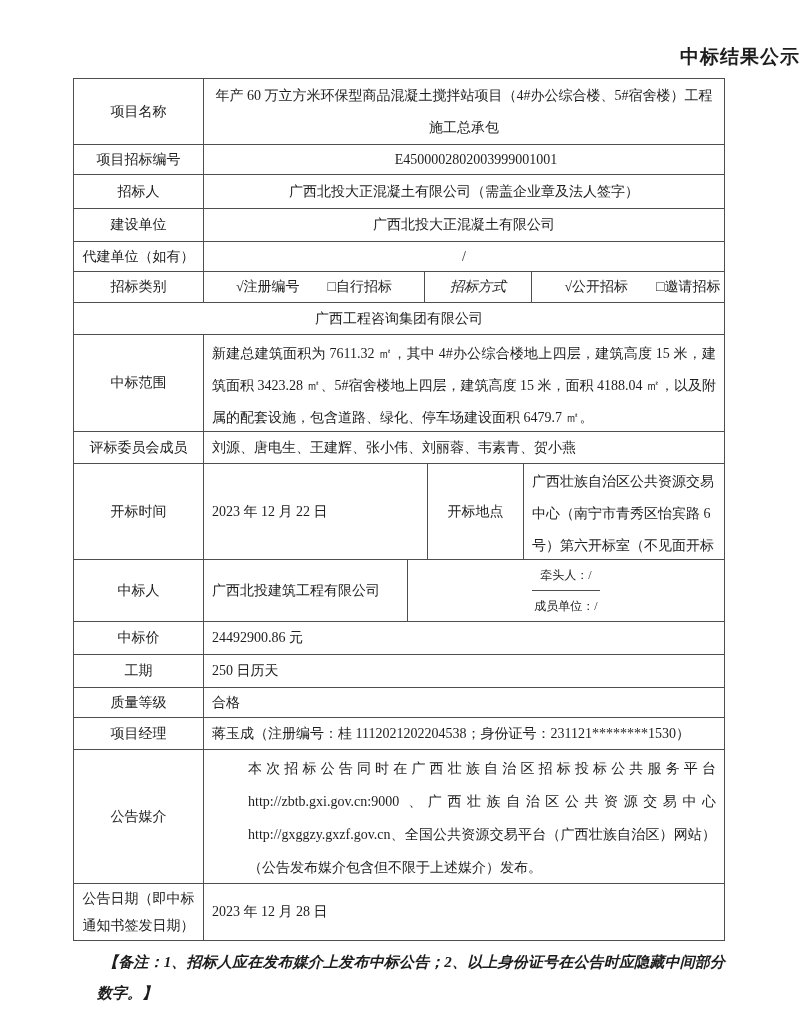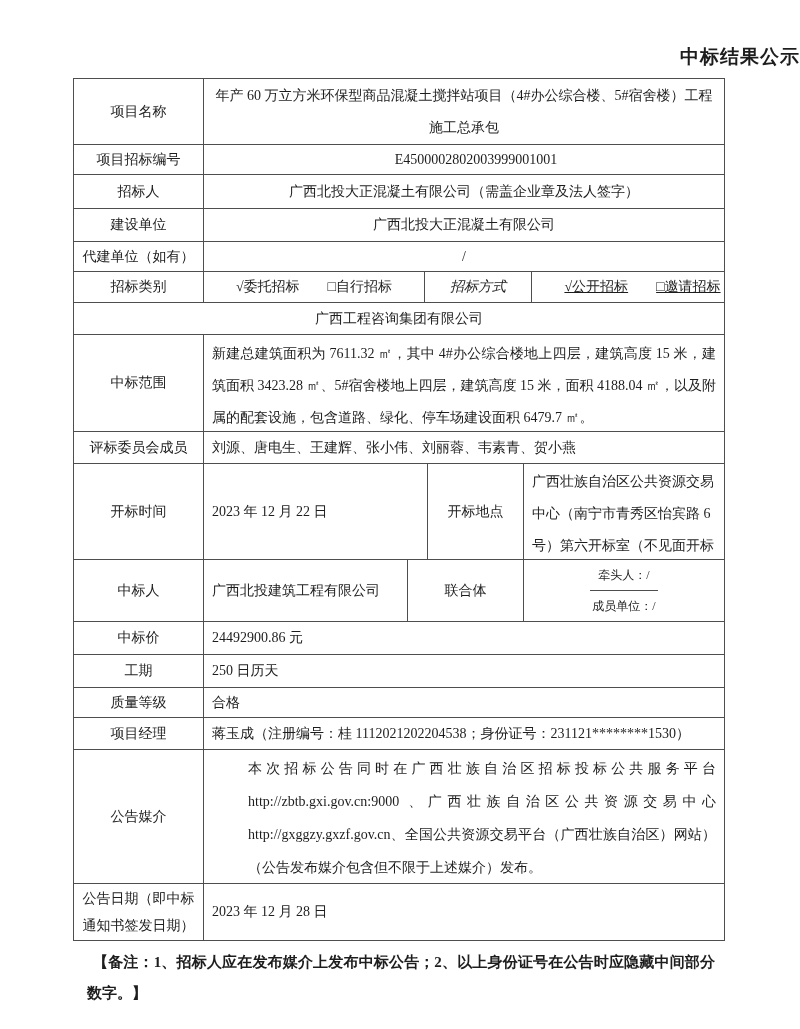--- a/index.html
+++ b/index.html
@@ -86,27 +86,28 @@
   .r11 .winner-val { width: 204px; flex: none; }
   .r11 .consortium { width: 116px; flex: none; justify-content: center; text-align: center; }
   .r11 .joint-col  { flex: 1; display: flex; flex-direction: column; padding: 0; }
   .r11 .joint-sub  { flex: 1; display: flex; align-items: center; padding: 2px 8px; font-size: 12px; }
   .r11 .joint-sub:first-child { border-bottom: 1px solid #4e4e4e; }
 
   .r17 .label { line-height: 27px; }
 
   .footer-note {
     position: absolute;
-    top: 947px; left: 87px;
+    top: 947px; left: 97px;
     width: 628px;
     font-size: 15px;
     font-weight: bold;
     line-height: 31px;
     text-indent: 6px;
     text-align: justify;
+    font-style: italic;
   }
 </style>
 </head>
 <body>
 
 <div class="doc-title">中标结果公示</div>
 
 <div class="table">
 
   <div class="row r1">
@@ -130,25 +131,25 @@
   </div>
 
   <div class="row r5">
     <div class="cell label">代建单位（如有）</div>
     <div class="cell value center">/</div>
   </div>
 
   <div class="row r6">
     <div class="cell label">招标类别</div>
     <div class="cell opts center">
-      <span>√委托招标</span>
+      <span>√注册编号</span>
       <span>□自行招标</span>
     </div>
     <div class="cell method-lb">招标方式</div>
-    <div class="cell opts value center" style="gap:28px;text-decoration:underline;">
+    <div class="cell opts value center" style="gap:28px;">
       <span>√公开招标</span>
       <span>□邀请招标</span>
     </div>
   </div>
 
   <div class="row r7">
     <div class="cell value center">广西工程咨询集团有限公司</div>
   </div>
 
   <div class="row r8">
@@ -164,21 +165,20 @@
   <div class="row r10">
     <div class="cell label">开标时间</div>
     <div class="cell time-val">2023 年 12 月 22 日</div>
     <div class="cell place-lb">开标地点</div>
     <div class="cell value place-val block">广西壮族自治区公共资源交易中心（南宁市青秀区怡宾路 6 号）第六开标室（不见面开标室）</div>
   </div>
 
   <div class="row r11">
     <div class="cell label">中标人</div>
     <div class="cell winner-val">广西北投建筑工程有限公司</div>
-    <div class="cell consortium">联合体</div>
     <div class="cell joint-col">
       <div class="joint-sub">牵头人：/</div>
       <div class="joint-sub">成员单位：/</div>
     </div>
   </div>
 
   <div class="row r12">
     <div class="cell label">中标价</div>
     <div class="cell value">24492900.86 元</div>
   </div>

